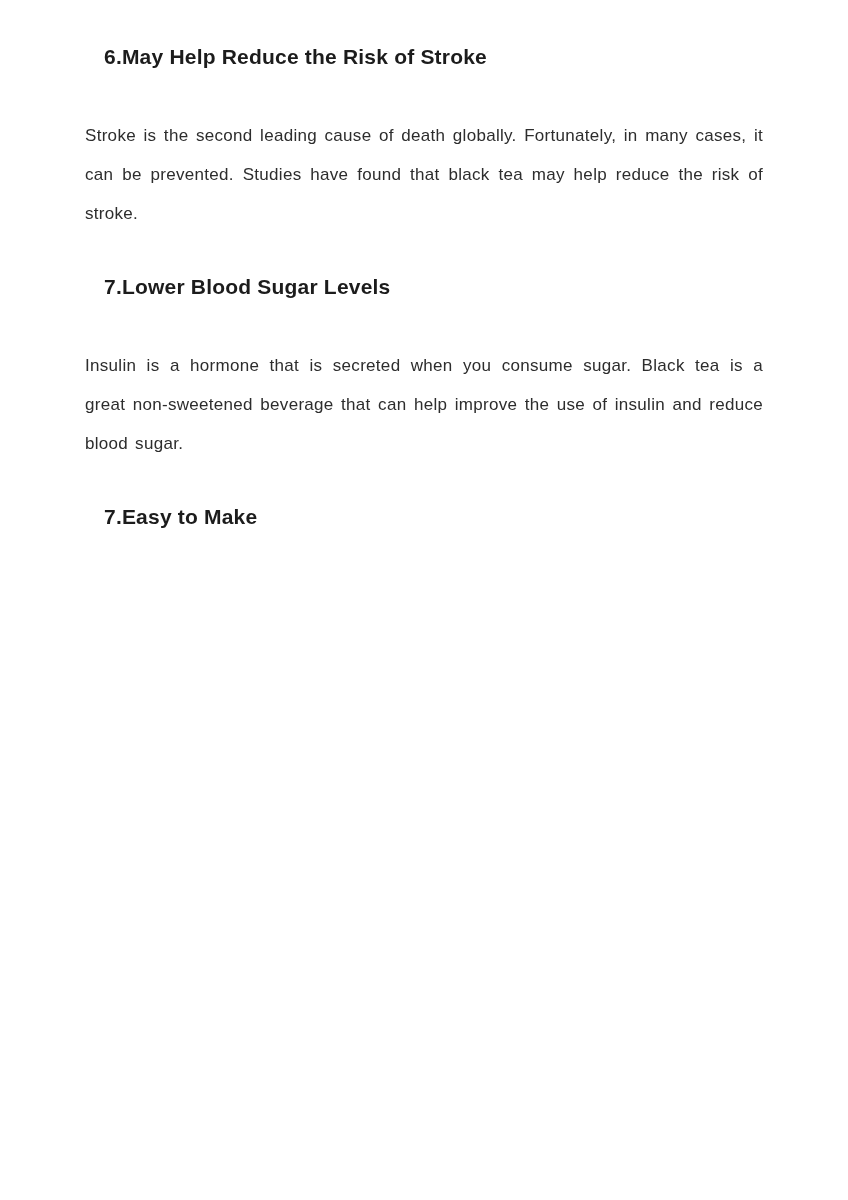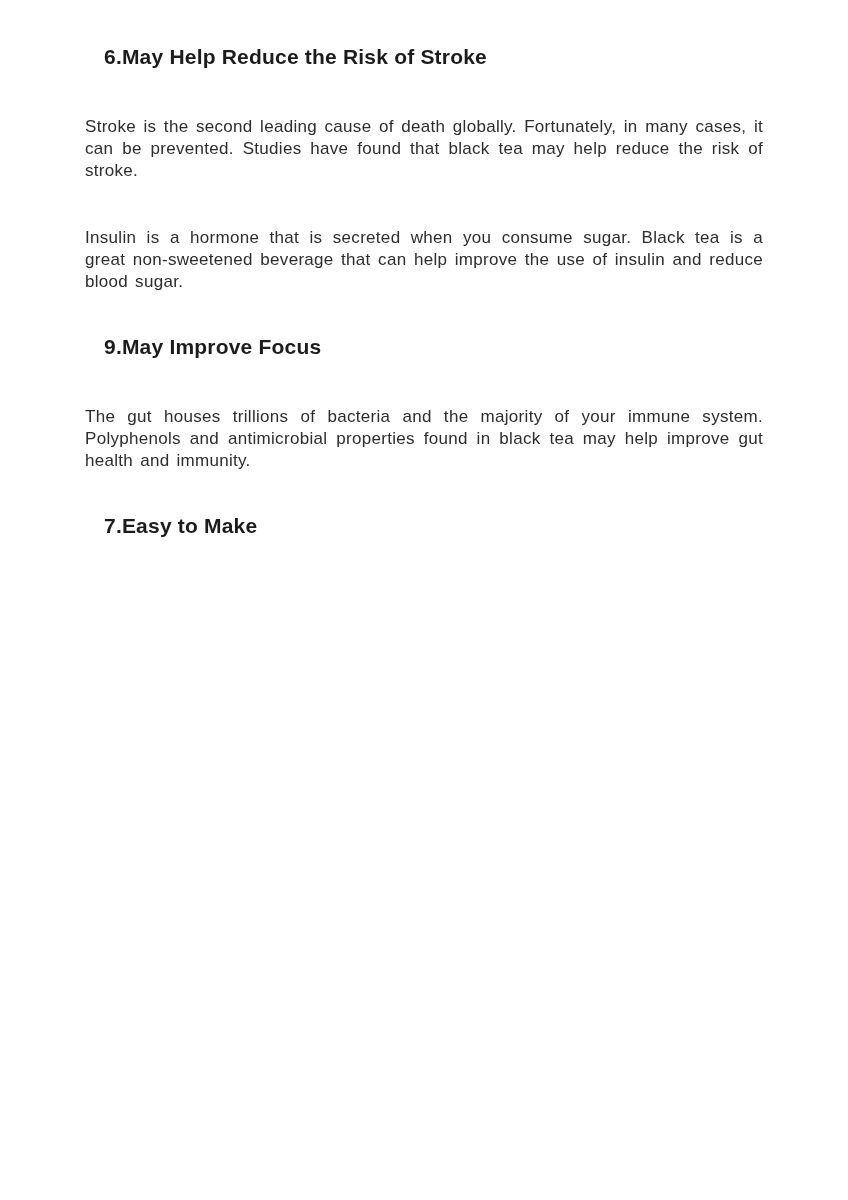--- a/index.html
+++ b/index.html
@@ -28,46 +28,43 @@
     font-weight: bold;
     color: #1c1c1c;
     letter-spacing: 0.2px;
   }
   .section:first-child .section-heading {
     margin-top: 0;
   }
   .section-body {
     margin: 45px 0 0 0;
     font-size: 17px;
-    line-height: 22px;
+    line-height: 39px;
     color: #2d2d2d;
     text-align: justify;
     letter-spacing: 0.3px;
     word-spacing: 2px;
   }
 </style>
 </head>
 <body>
 
 <div class="page">
 
   <div class="section">
     <h2 class="section-heading">6.May Help Reduce the Risk of Stroke</h2>
     <p class="section-body">Stroke is the second leading cause of death globally. Fortunately, in many cases, it can be prevented. Studies have found that black tea may help reduce the risk of stroke.</p>
   </div>
 
   <div class="section">
+    <h2 class="section-heading">7.Lower Blood Sugar Levels</h2>
     <p class="section-body">Insulin is a hormone that is secreted when you consume sugar. Black tea is a great non-sweetened beverage that can help improve the use of insulin and reduce blood sugar.</p>
   </div>
 
   <div class="section">
   </div>
 
-  <div class="section">
-    <h2 class="section-heading">9.May Improve Focus</h2>
-    <p class="section-body">The gut houses trillions of bacteria and the majority of your immune system. Polyphenols and antimicrobial properties found in black tea may help improve gut health and immunity.</p>
-  </div>
 
   <div class="section">
     <h2 class="section-heading">7.Easy to Make</h2>
   </div>
 
 </div>
 
 </body></html>

